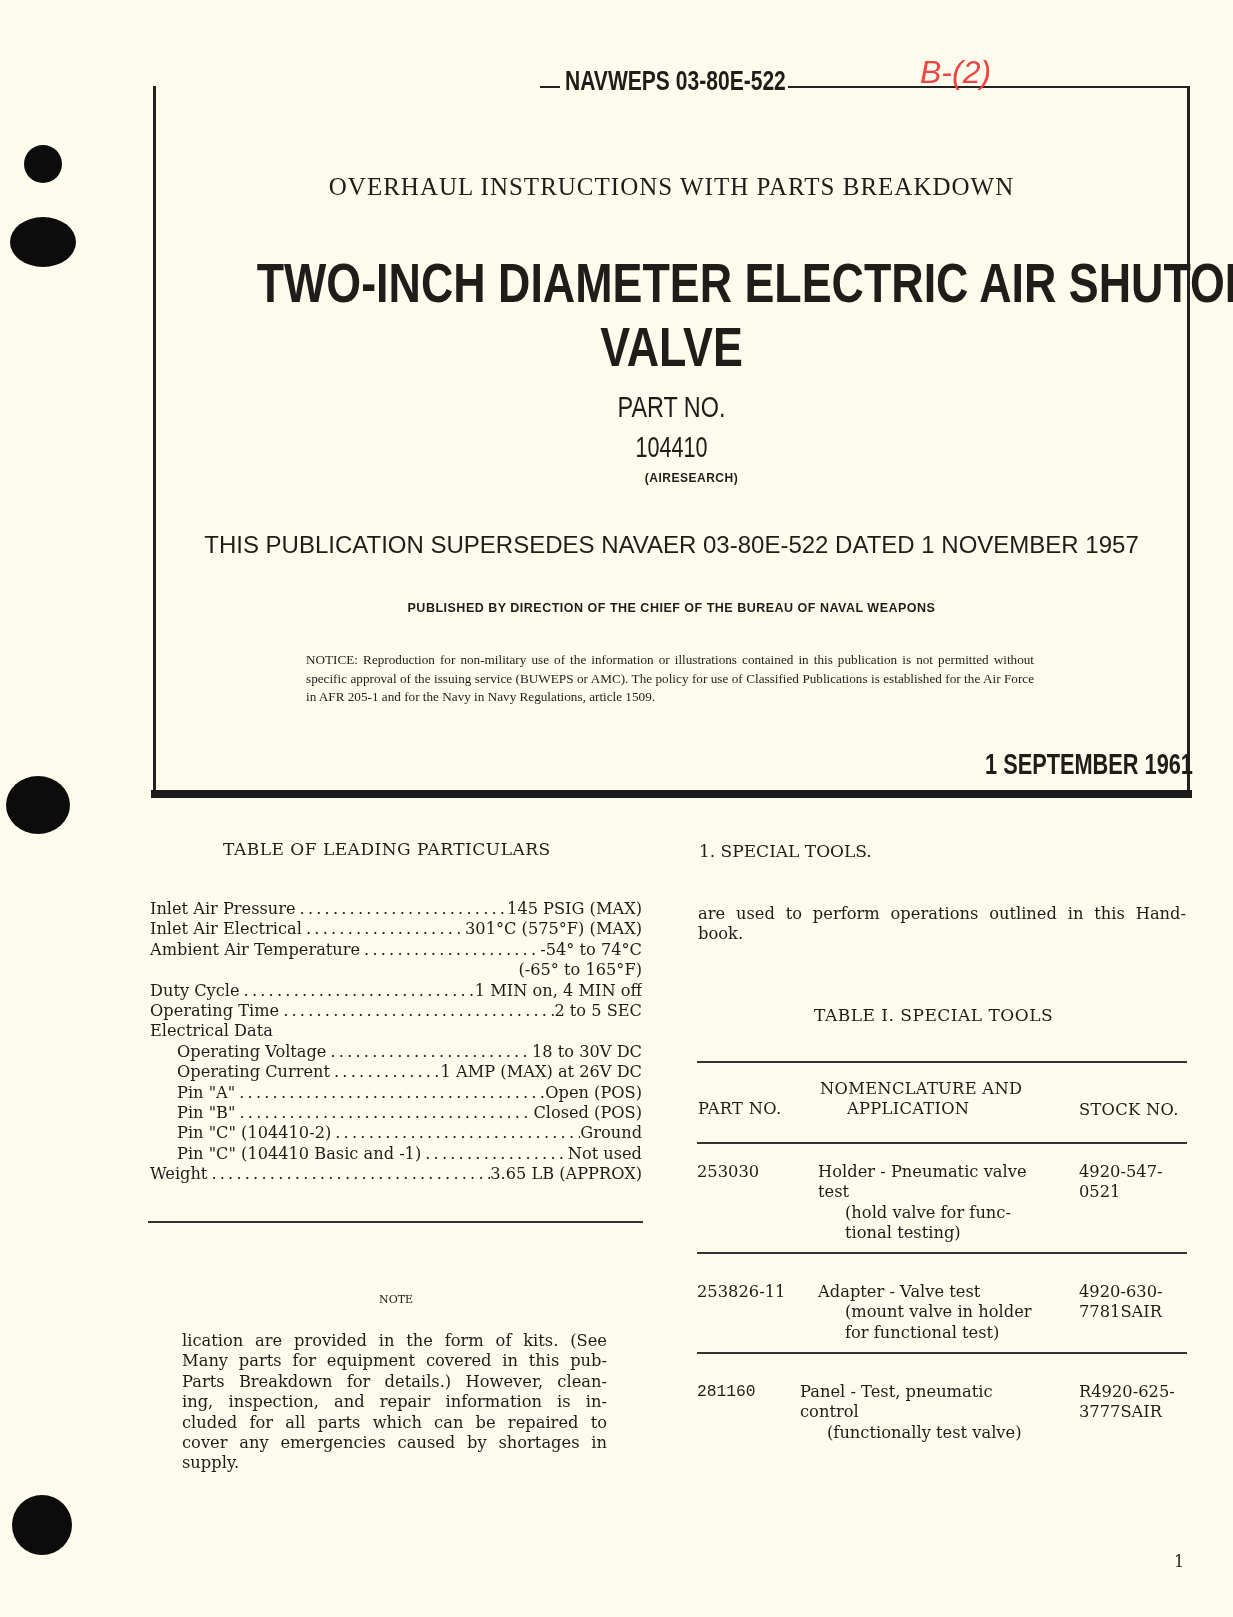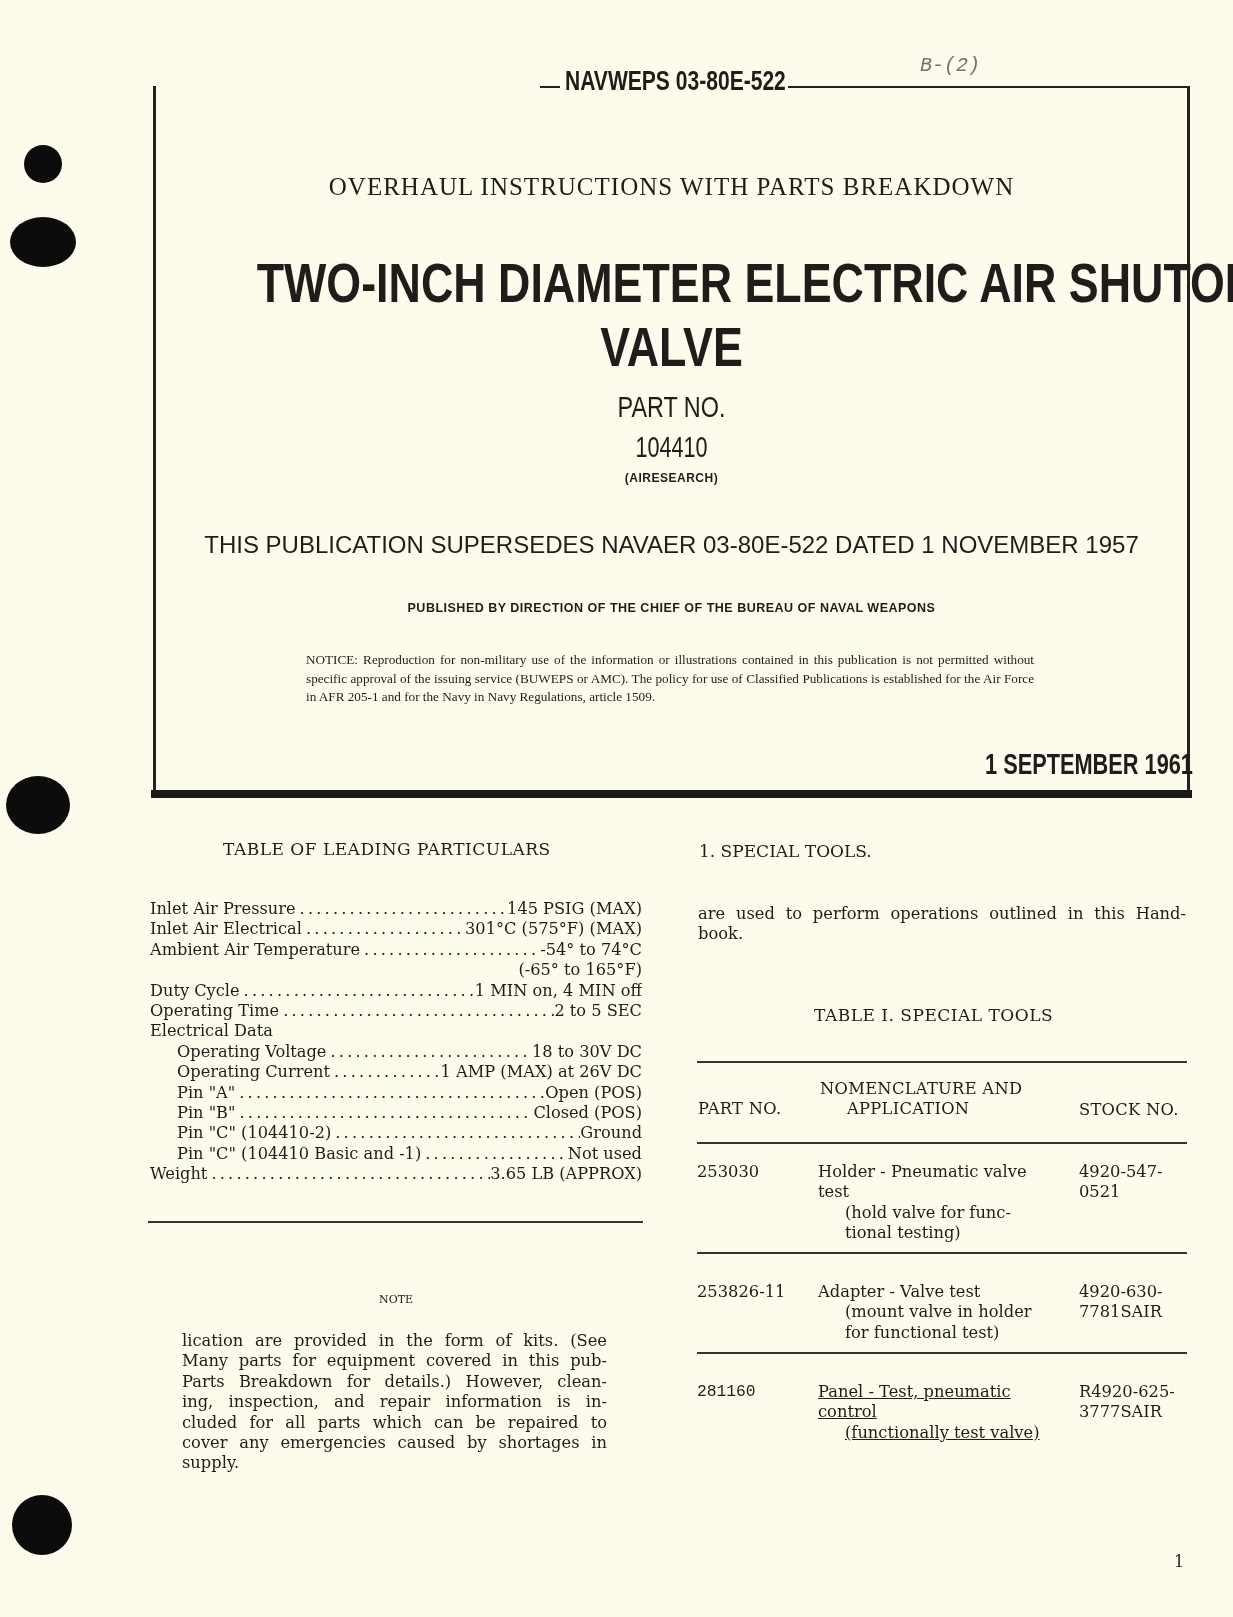--- a/index.html
+++ b/index.html
@@ -18,22 +18,22 @@
     
     .hdr-line { position: absolute; height: 2px; background: #222; top: 86px; }
     .hdr-id {
       position: absolute; top: 66px; left: 565px;
       font-family: "Liberation Sans", sans-serif; font-weight: bold;
       font-size: 27px; letter-spacing: 0px; transform: scaleX(0.78); transform-origin: left top;
       white-space: nowrap;
     }
     .handwrite {
       position: absolute; top: 54px; left: 920px;
-      font-family: Liberation Mono, monospace; font-style: italic;
-      color: #737373; font-size: 20px; white-space: nowrap;
+      font-family: Liberation Sans, sans-serif; font-style: italic;
+      color: #ef4444; font-size: 32px; white-space: nowrap;
     }
 
     
     .frame {
       position: absolute; left: 153px; top: 86px; width: 1037px; height: 704px;
       border-left: 3px solid #222; border-right: 3px solid #222;
       box-sizing: border-box;
     }
     .frame-bottom { position: absolute; left: 151px; top: 790px; width: 1041px; height: 8px; background: #1a1a1a; }
 
@@ -41,21 +41,21 @@
 
     .subtitle { top: 173px; font-family: "Liberation Serif", serif; font-size: 25px; letter-spacing: 1px; }
     .big-title {
       font-family: "Liberation Sans", sans-serif; font-weight: bold; font-size: 56px;
       transform: scaleX(0.8); transform-origin: center top;
     }
     .t1 { top: 250px; }
     .t2 { top: 314px; }
     .partlbl { top: 390px; font-family: "Liberation Sans", sans-serif; font-size: 30px; transform: scaleX(0.78); transform-origin: center top; }
     .partno { top: 430px; font-family: "Liberation Sans", sans-serif; font-size: 30px; transform: scaleX(0.72); transform-origin: center top; }
-    .maker { top: 471px; font-family: "Liberation Sans", sans-serif; font-weight: bold; font-size: 12px; letter-spacing: 0.5px; }
+    .maker { top: 471px; font-family: "Liberation Sans", sans-serif; font-weight: bold; font-size: 12px; letter-spacing: 0.5px; margin-left: 20px; }
     .supersedes { top: 531px; font-family: Liberation Sans, sans-serif; font-size: 24px; }
     .published { top: 601px; font-family: "Liberation Sans", sans-serif; font-weight: bold; font-size: 12.5px; letter-spacing: 0.5px; }
 
     .notice {
       position: absolute; left: 306px; top: 651px; width: 728px;
       font-family: "Liberation Serif", serif; font-size: 13.2px; line-height: 18.6px;
       text-align: justify;
     }
     .notice p { margin: 0; }
     .pubdate {
@@ -242,21 +242,21 @@
       <div>Adapter - Valve test</div>
       <div class="sub">(mount valve in holder</div>
       <div class="sub">for functional test)</div>
     </div>
     <div class="td" style="left: 1079px; top: 1282px;">
       <div>4920-630-</div>
       <div>7781SAIR</div>
     </div>
     <div class="tbl-rule" style="top: 1352px;"></div>
     <div class="td" style="left: 697px; top: 1382px; font-family: Liberation Mono, monospace;">281160</div>
-    <div class="td cell-nom" style="left: 818px; top: 1382px; text-decoration: underline;">
+    <div class="td cell-nom" style="left: 800px; top: 1382px;">
       <div>Panel - Test, pneumatic</div>
       <div>control</div>
       <div class="sub">(functionally test valve)</div>
     </div>
     <div class="td" style="left: 1079px; top: 1382px;">
       <div>R4920-625-</div>
       <div>3777SAIR</div>
     </div>
   </div>
 

